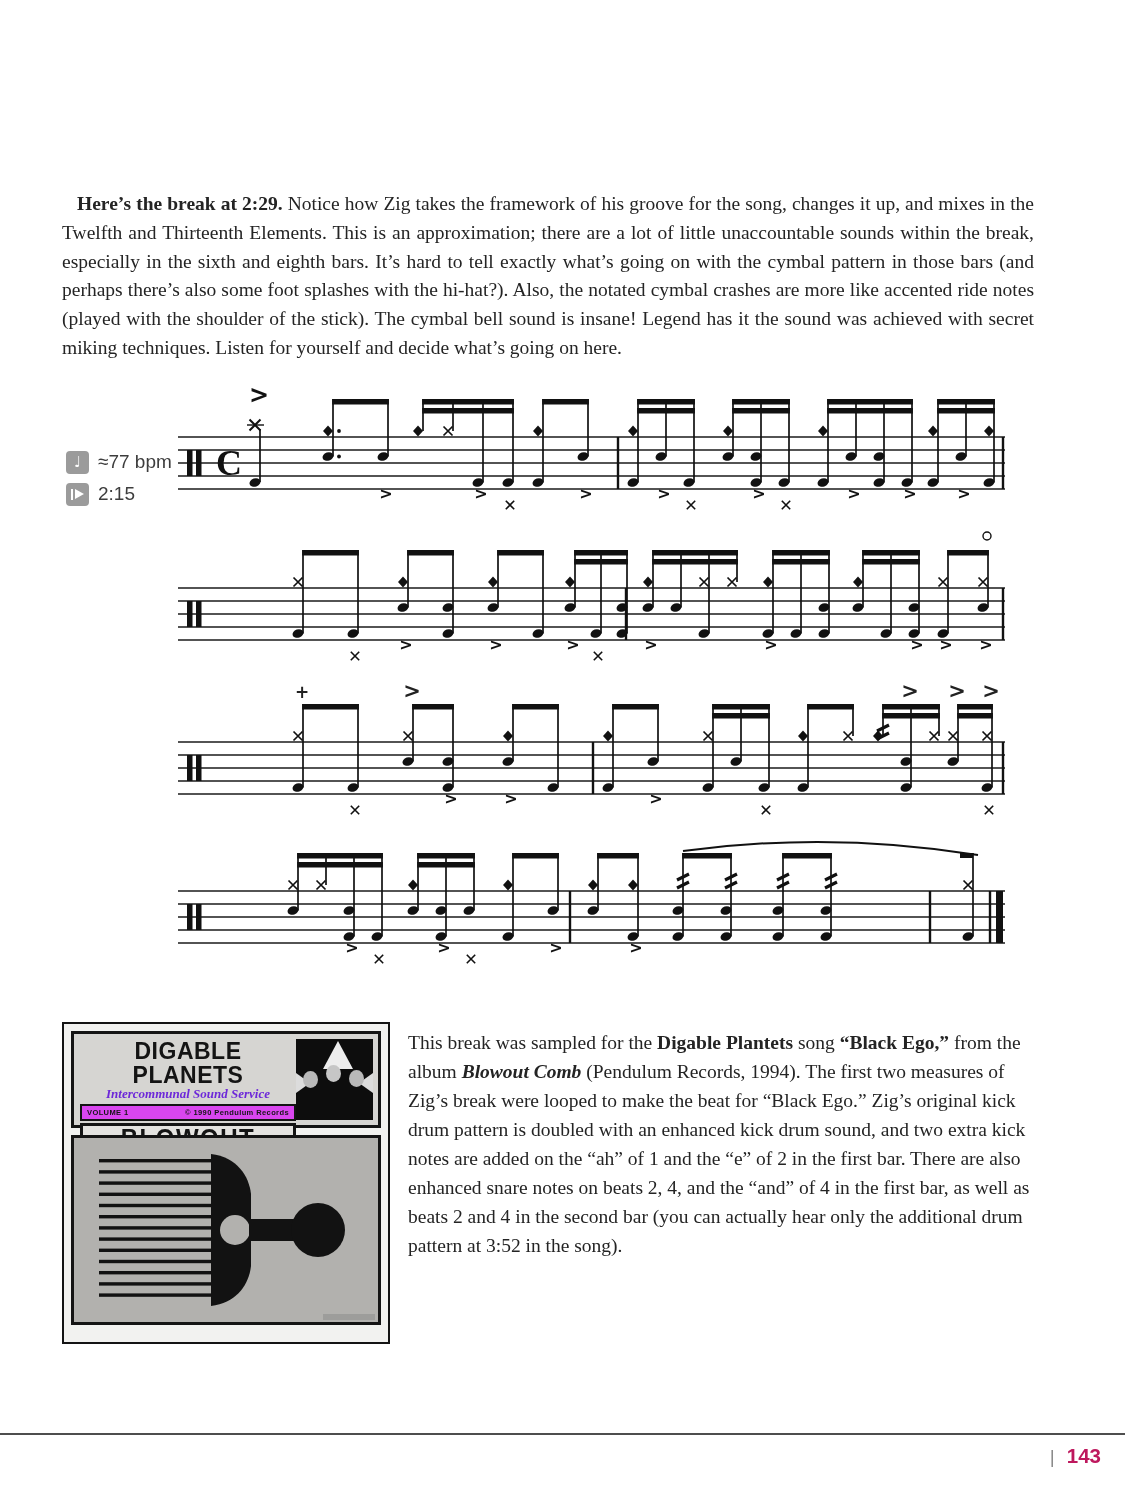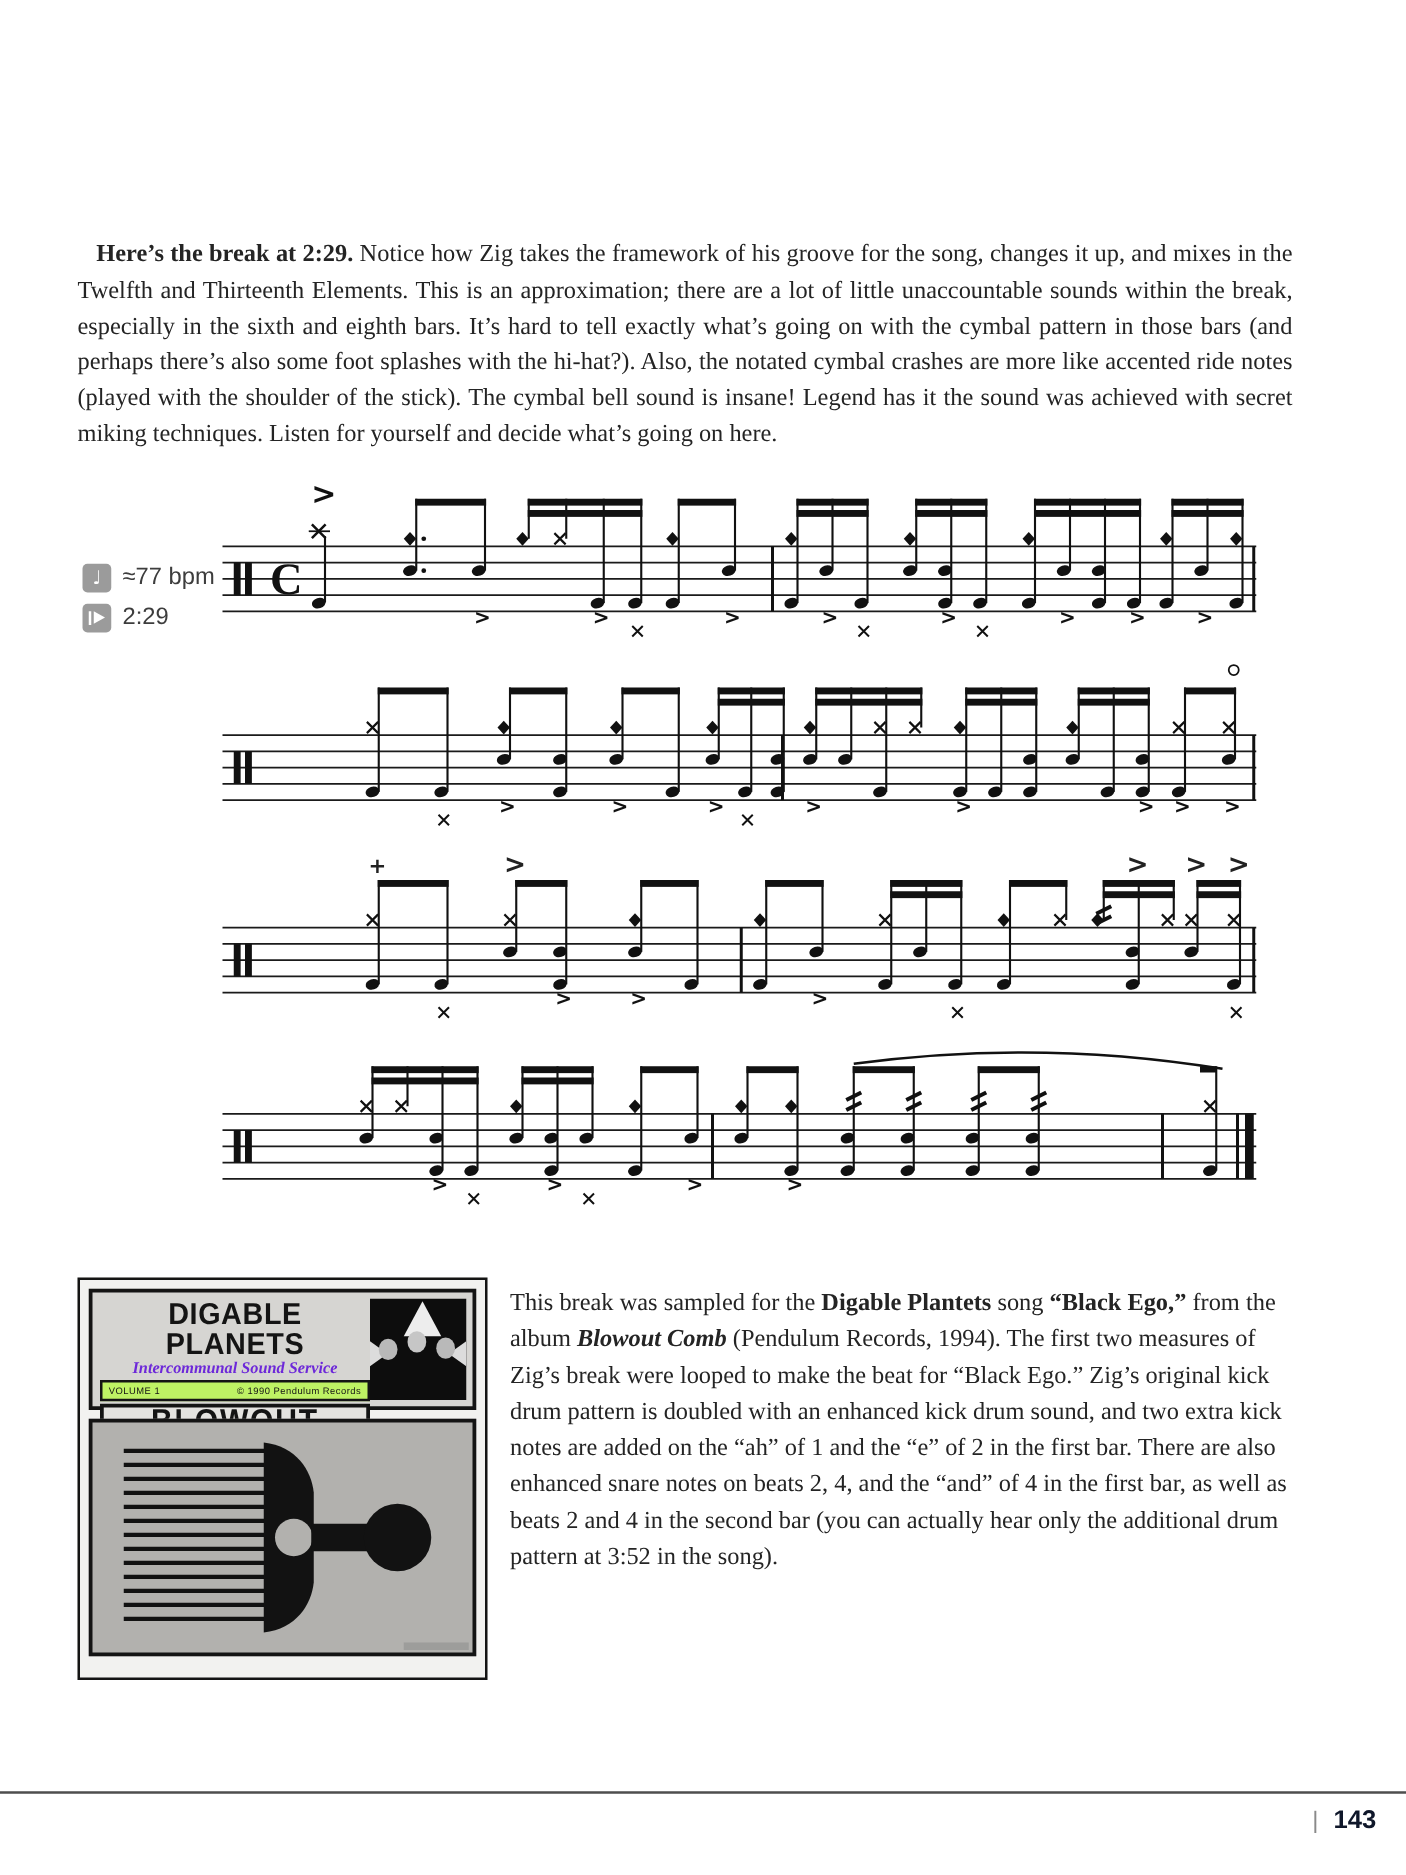--- a/index.html
+++ b/index.html
@@ -31,22 +31,22 @@
          background:#f2f2f0;border:2px solid #141414;padding:7px;}
   .album-top{position:relative;border:3px solid #141414;background:#d6d5d2;height:97px;
              box-sizing:border-box;padding:5px 6px;}
   .album-top-left{width:216px;}
   .artist{font-family:"Liberation Sans",sans-serif;font-weight:900;font-size:23px;
           letter-spacing:0.5px;text-align:center;color:#141414;line-height:1;
           transform:scaleY(1.05);transform-origin:top;}
   .subtitle{font-style:italic;font-weight:bold;font-size:13px;text-align:center;
             color:#6d28d9;margin-top:2px;line-height:1;}
   .volrow{border:2px solid #141414;display:flex;justify-content:space-between;align-items:center;
-          font-family:"Liberation Sans",sans-serif;font-weight:normal;font-size:7.5px;
-          letter-spacing:0.4px;padding:2px 5px;margin-top:4px;color:#141414;background:#bef264;}
+          font-family:"Liberation Sans",sans-serif;font-weight:bold;font-size:7.5px;
+          letter-spacing:0.4px;padding:2px 5px;margin-top:4px;color:#141414;background:#d946ef;}
   .titlebox{border:3px solid #141414;margin-top:2px;background:#e4e3e0;}
   .title{font-family:"Liberation Sans",sans-serif;font-weight:900;font-size:24px;
          letter-spacing:1.5px;text-align:center;line-height:1.05;color:#141414;
          transform:scaleY(1.1);transform-origin:center;}
   .photo{position:absolute;right:5px;top:5px;width:77px;height:81px;background:#0d0d0d;overflow:hidden;}
   .photo .tri{position:absolute;left:55%;top:2px;transform:translateX(-50%);width:0;height:0;
               border-left:15px solid transparent;border-right:15px solid transparent;
               border-bottom:28px solid #ededed;}
   .photo .wing{position:absolute;width:0;height:0;border-top:10px solid transparent;
                border-bottom:10px solid transparent;top:34px;}
@@ -64,40 +64,40 @@
   .sample{position:absolute;left:408px;top:1028px;width:636px;margin:0;
           font-size:19.5px;line-height:29px;text-align:left;}
   .sample strong{font-weight:bold;}
   .sample .bi{font-weight:bold;font-style:italic;}
 
   
   .footer-rule{position:absolute;left:0;top:1433px;width:1125px;height:2px;background:#4e4e4e;}
   .footer{position:absolute;right:24px;top:1444px;display:flex;align-items:baseline;gap:12px;
           font-family:"Liberation Sans",sans-serif;font-size:20.5px;color:#3c3c3c;}
   .footer .sep{color:#8a8a8a;font-size:19px;}
-  .footer .pn{font-weight:bold;color:#0f172a;}
+  .footer .pn{font-weight:bold;color:#be185d;}
 </style>
 </head>
 <body>
 
 <div class="page">
 
   <p class="intro"><strong>Here’s the break at 2:29.</strong><span>  Notice how Zig takes the framework of his groove for the song, changes it up, and mixes in the Twelfth and Thirteenth Elements.  This is an approximation; there are a lot of little unaccountable sounds within the break, especially in the sixth and eighth bars.  It’s hard to tell exactly what’s going on with the cymbal pattern in those bars (and perhaps there’s also some foot splashes with the hi-hat?).  Also, the notated cymbal crashes are more like accented ride notes (played with the shoulder of the stick).  The cymbal bell sound is insane!  Legend has it the sound was achieved with secret miking techniques.  Listen for yourself and decide what’s going on here.</span></p>
 
   <div class="tempo-block">
     <div class="tb-row">
       <span class="tb-icon">♩</span>
       <span>≈77 bpm</span>
     </div>
     <div class="tb-row">
       <span class="tb-icon">
           <span class="play-bar"></span>
           <span class="play-tri"></span>
         </span>
-      <span>2:29</span>
+      <span>2:15</span>
     </div>
   </div>
 
   <svg id="sys1" class="nsys" viewBox="0 0 827 140">
       <line x1="0" y1="52" x2="827" y2="52" stroke="#1a1a1a" stroke-width="1.4"></line>
       <line x1="0" y1="65" x2="827" y2="65" stroke="#1a1a1a" stroke-width="1.4"></line>
       <line x1="0" y1="78" x2="827" y2="78" stroke="#1a1a1a" stroke-width="1.4"></line>
       <line x1="0" y1="91" x2="827" y2="91" stroke="#1a1a1a" stroke-width="1.4"></line>
       <line x1="0" y1="104" x2="827" y2="104" stroke="#1a1a1a" stroke-width="1.4"></line>
       <rect x="9" y="65" width="5.5" height="26" fill="#111"></rect>

